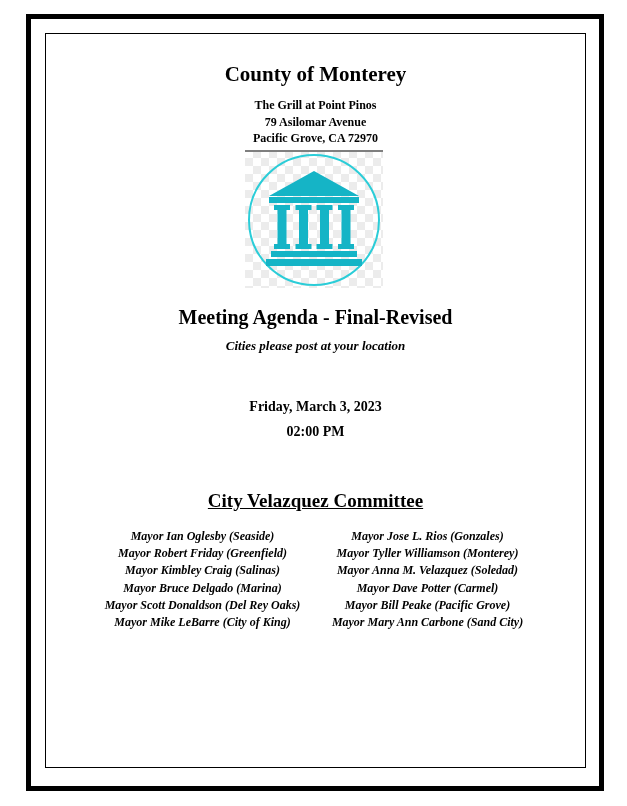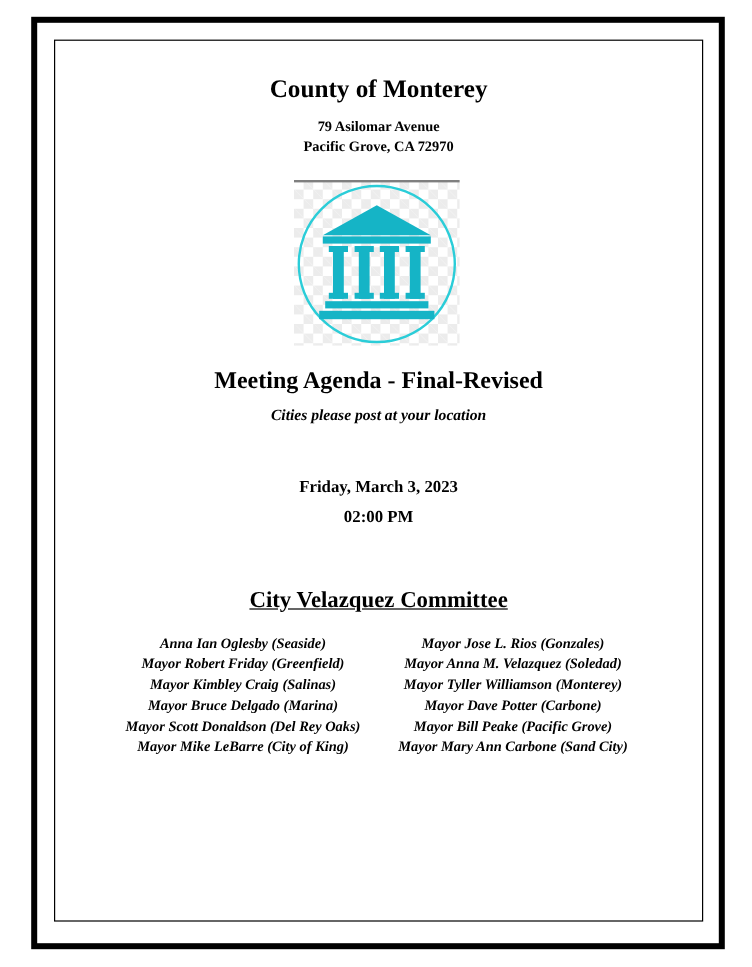--- a/index.html
+++ b/index.html
@@ -111,20 +111,21 @@
 </head>
 <body>
 
 <div class="canvas">
   <div class="outer-frame"></div>
   <div class="inner-frame"></div>
 
   <h1 class="band doc-title">County of Monterey</h1>
 
   <div class="band venue">
+    <div>The Grill at Point Pinos</div>
     <div>79 Asilomar Avenue</div>
     <div>Pacific Grove, CA 72970</div>
   </div>
 
   <div class="logo">
     <div class="logo-topbar"></div>
     <svg width="138" height="136" viewBox="0 0 138 136" aria-hidden="true">
       <circle class="ring" cx="69" cy="68" r="65"></circle>
       <g class="building">
         <polygon points="69,19 24,44 114,44"></polygon>
@@ -155,29 +156,29 @@
 
   <div class="band datetime">
     <div>Friday, March 3, 2023</div>
     <div>02:00 PM</div>
   </div>
 
   <h3 class="band committee-heading">City Velazquez Committee</h3>
 
   <div class="members">
     <div class="col">
-      <div>Anna Ian Oglesby (Seaside)</div>
+      <div>Mayor Ian Oglesby (Seaside)</div>
       <div>Mayor Robert Friday (Greenfield)</div>
       <div>Mayor Kimbley Craig (Salinas)</div>
       <div>Mayor Bruce Delgado (Marina)</div>
       <div>Mayor Scott Donaldson (Del Rey Oaks)</div>
       <div>Mayor Mike LeBarre (City of King)</div>
     </div>
     <div class="col">
       <div>Mayor Jose L. Rios (Gonzales)</div>
+      <div>Mayor Tyller Williamson (Monterey)</div>
       <div>Mayor Anna M. Velazquez (Soledad)</div>
-      <div>Mayor Tyller Williamson (Monterey)</div>
-      <div>Mayor Dave Potter (Carbone)</div>
+      <div>Mayor Dave Potter (Carmel)</div>
       <div>Mayor Bill Peake (Pacific Grove)</div>
       <div>Mayor Mary Ann Carbone (Sand City)</div>
     </div>
   </div>
 </div>
 
 </body></html>

